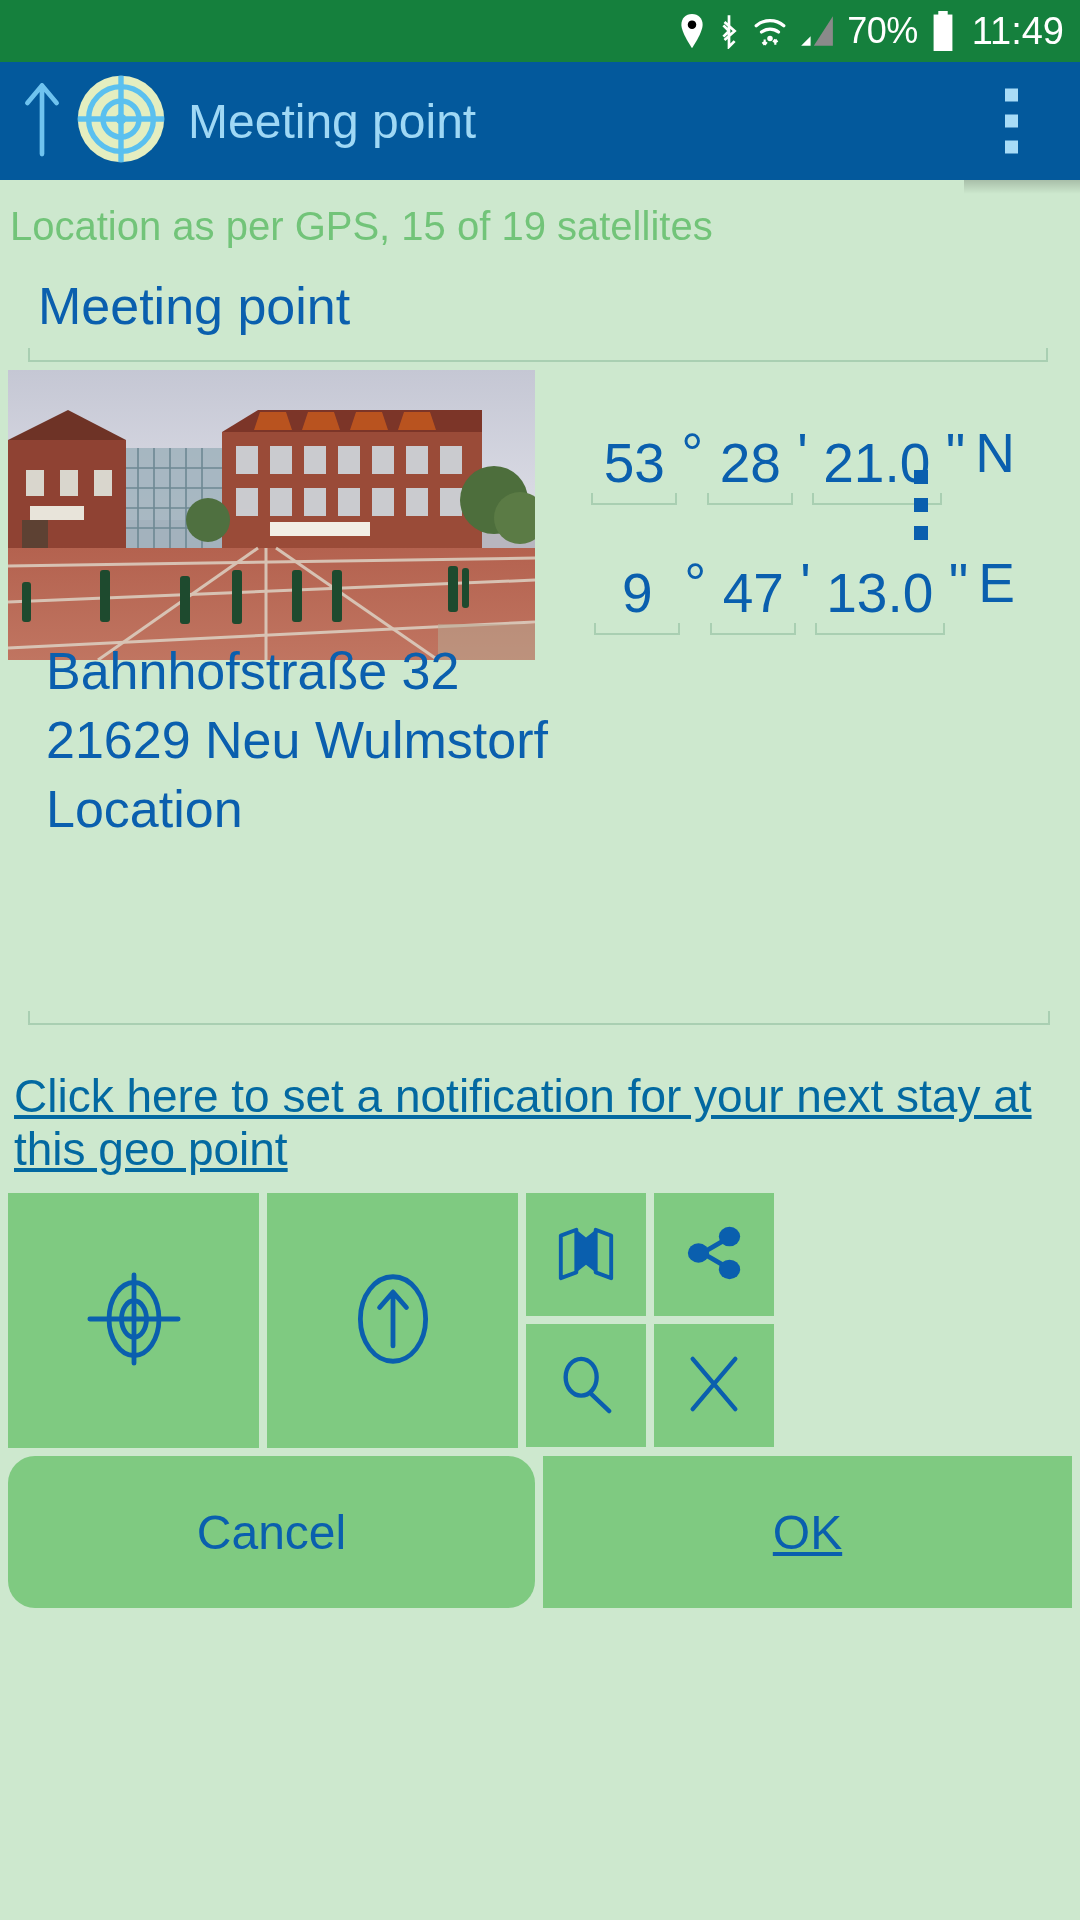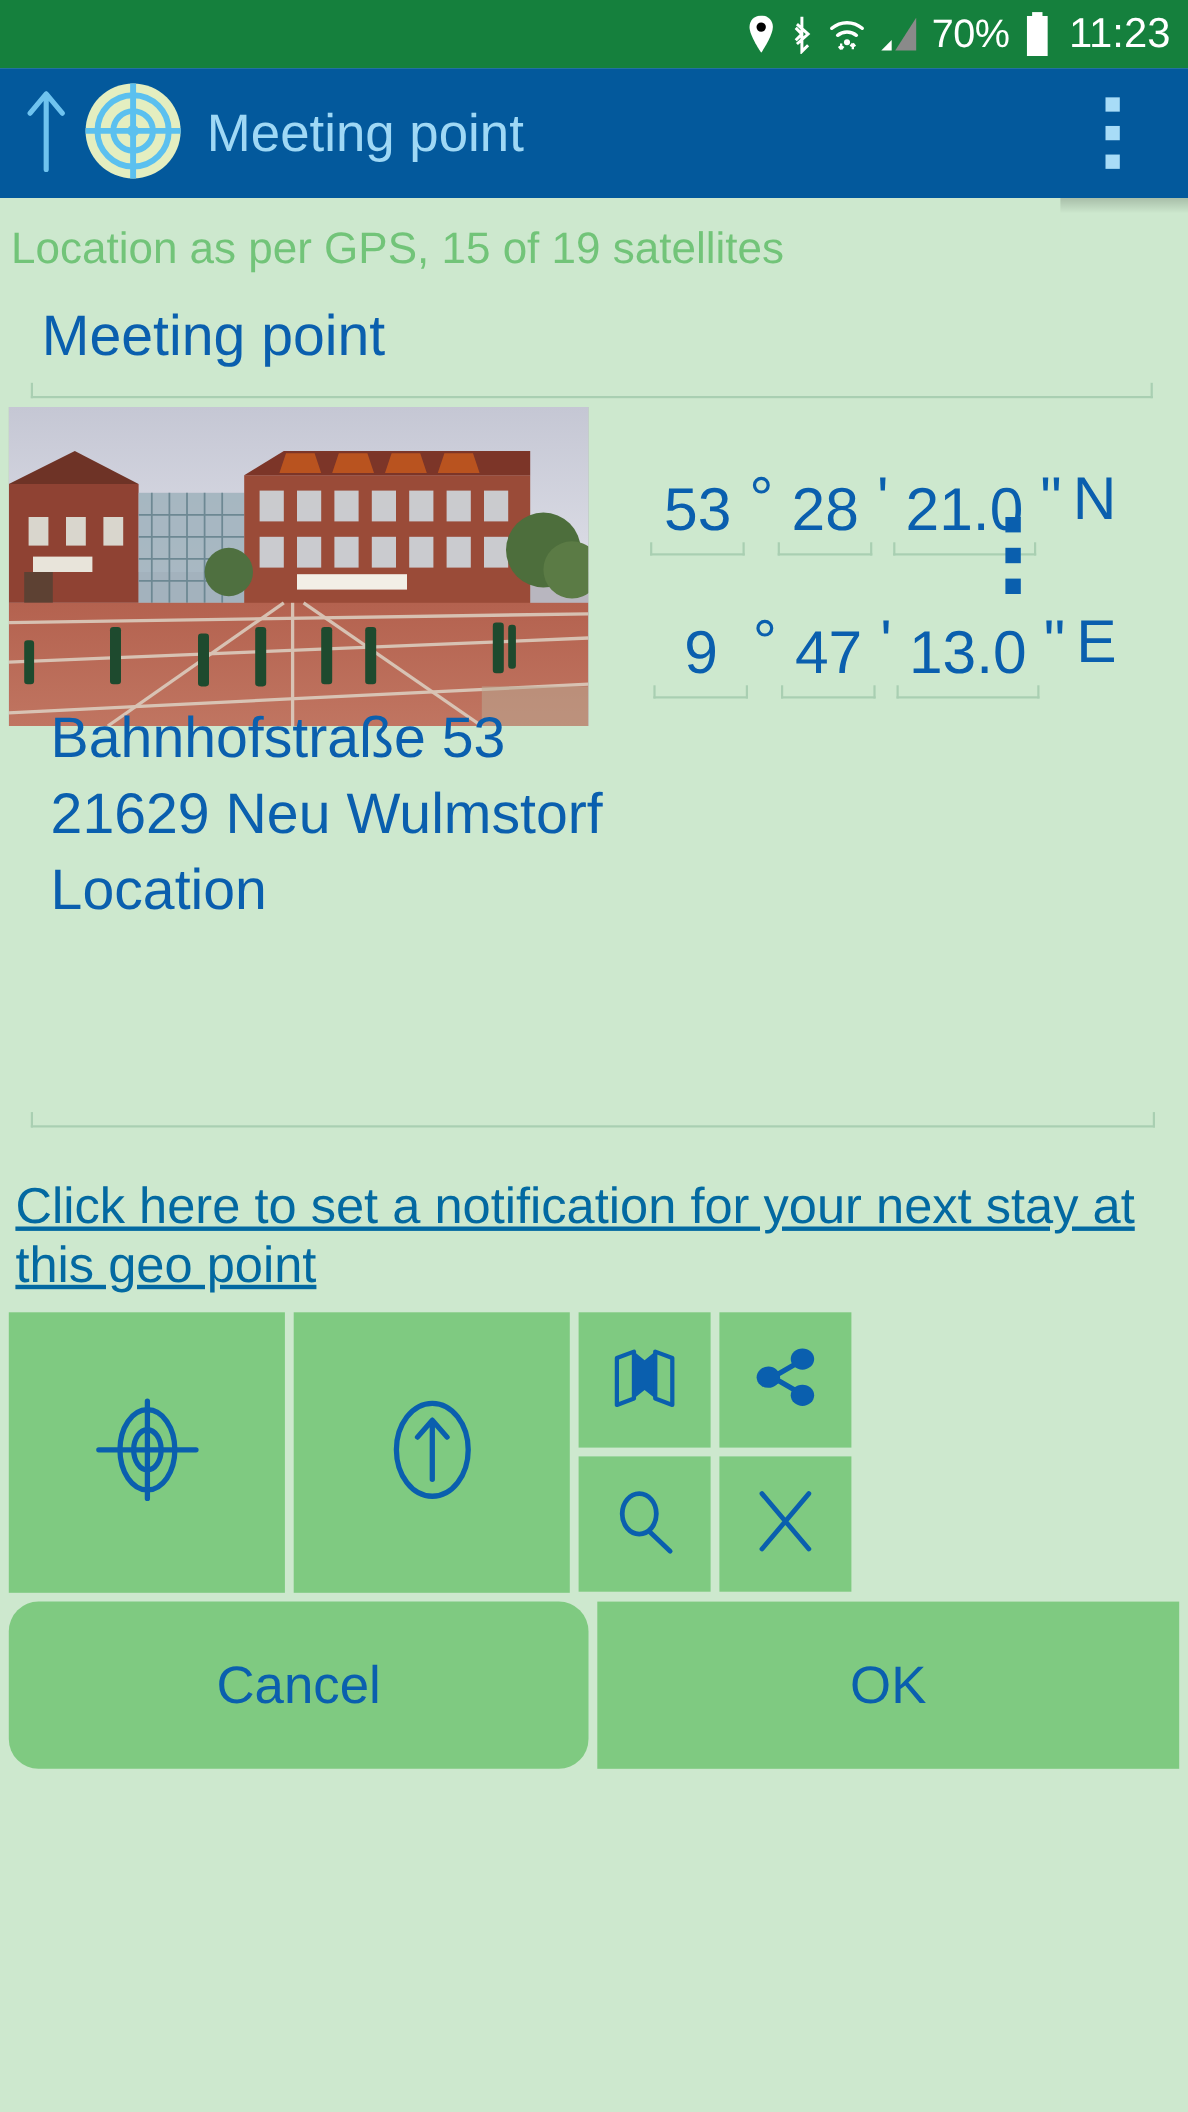--- a/index.html
+++ b/index.html
@@ -329,21 +329,21 @@
     background: #7fca81;
     display: flex;
     align-items: center;
     justify-content: center;
     font-size: 48px;
     color: #0a5fae;
     cursor: pointer;
     font-family: "Liberation Sans", sans-serif;
   }
   .btn-cancel { width: 527px; border-radius: 27px; }
-  .btn-ok { width: 529px; }
+  .btn-ok { width: 529px; text-decoration: underline; }
 </style>
 </head>
 <body>
 
 <div id="app">
 
   <div class="statusbar">
     <span class="sb-icon">
       <svg width="26" height="34" viewBox="0 0 24 32">
         <path d="M12 0C6 0 2 4.3 2 10c0 7.5 10 22 10 22s10-14.5 10-22C22 4.3 18 0 12 0z" fill="#ffffff"></path>
@@ -370,21 +370,21 @@
         <path d="M14 30h18V2z" fill="#8a8a8a"></path>
       </svg>
     </span>
     <span class="sb-battery-pct">70%</span>
     <span class="sb-icon">
       <svg width="26" height="40" viewBox="0 0 20 34">
         <rect x="6" y="0" width="8" height="4" fill="#ffffff"></rect>
         <rect x="2" y="3" width="16" height="31" fill="#ffffff"></rect>
       </svg>
     </span>
-    <span class="sb-clock">11:23</span>
+    <span class="sb-clock">11:49</span>
   </div>
 
   <div class="appbar">
     <div class="appbar-up">
       <span>
         <svg width="46" height="76" viewBox="0 0 30 52">
           <path d="M15 50V5M15 3L5 15M15 3l10 12" stroke="#6fc3ef" stroke-width="3.2" fill="none" stroke-linecap="round" stroke-linejoin="round"></path>
         </svg>
       </span>
     </div>
@@ -540,21 +540,21 @@
       </div>
     </div>
 
     <div class="coord-overflow">
       <span class="dot"></span>
       <span class="dot"></span>
       <span class="dot"></span>
     </div>
 
     <div class="address">
-      <div>Bahnhofstraße 53</div>
+      <div>Bahnhofstraße 32</div>
       <div>21629 Neu Wulmstorf</div>
       <div>Location</div>
     </div>
 
     <div class="notes-divider"></div>
 
     <div class="notify-link">Click here to set a notification for your next stay at this geo point</div>
 
     <div class="btn-grid">
 

